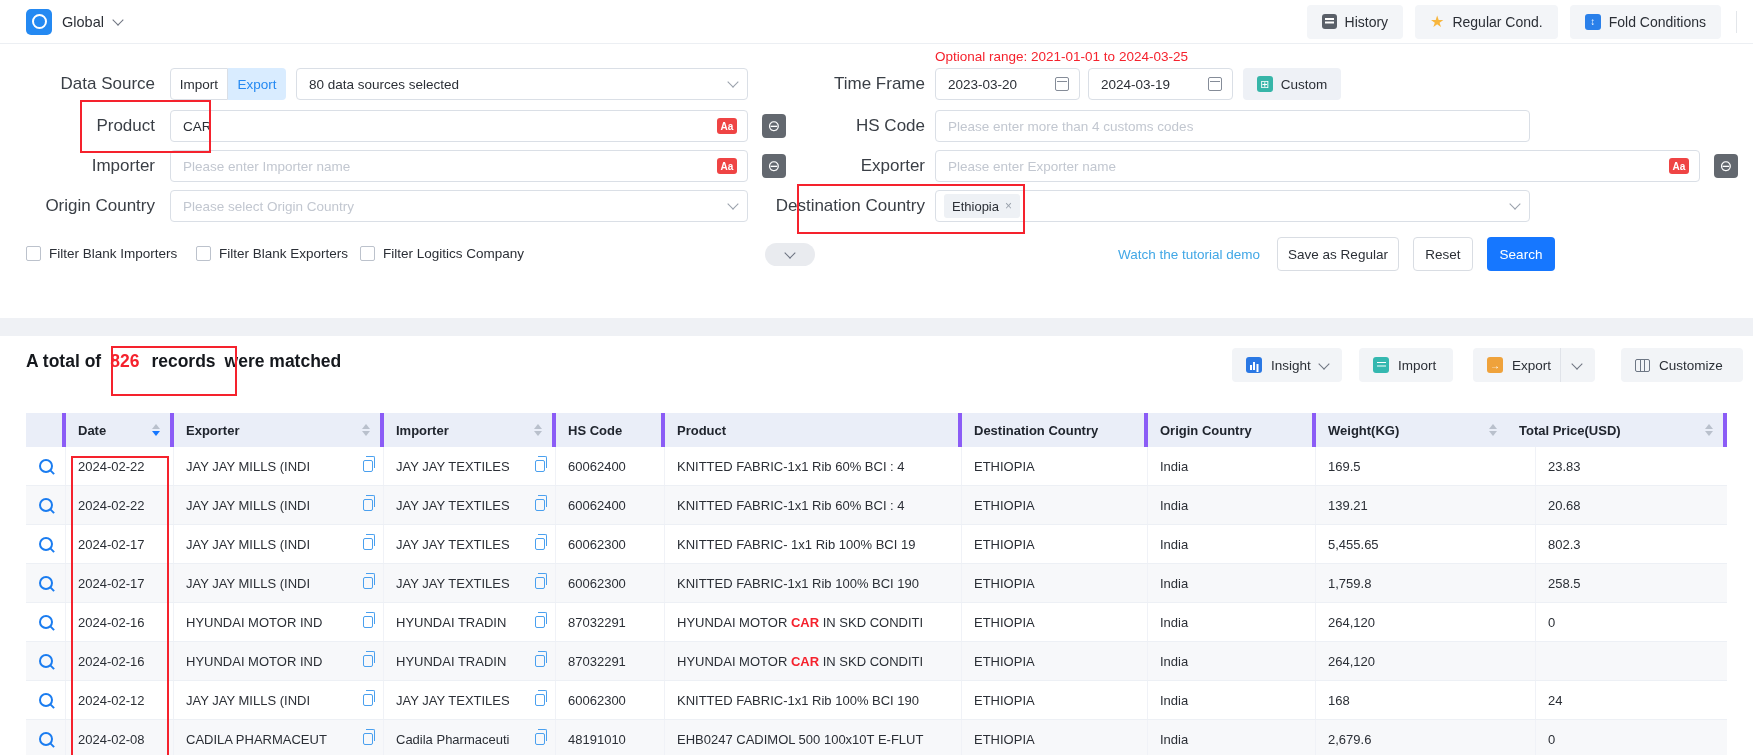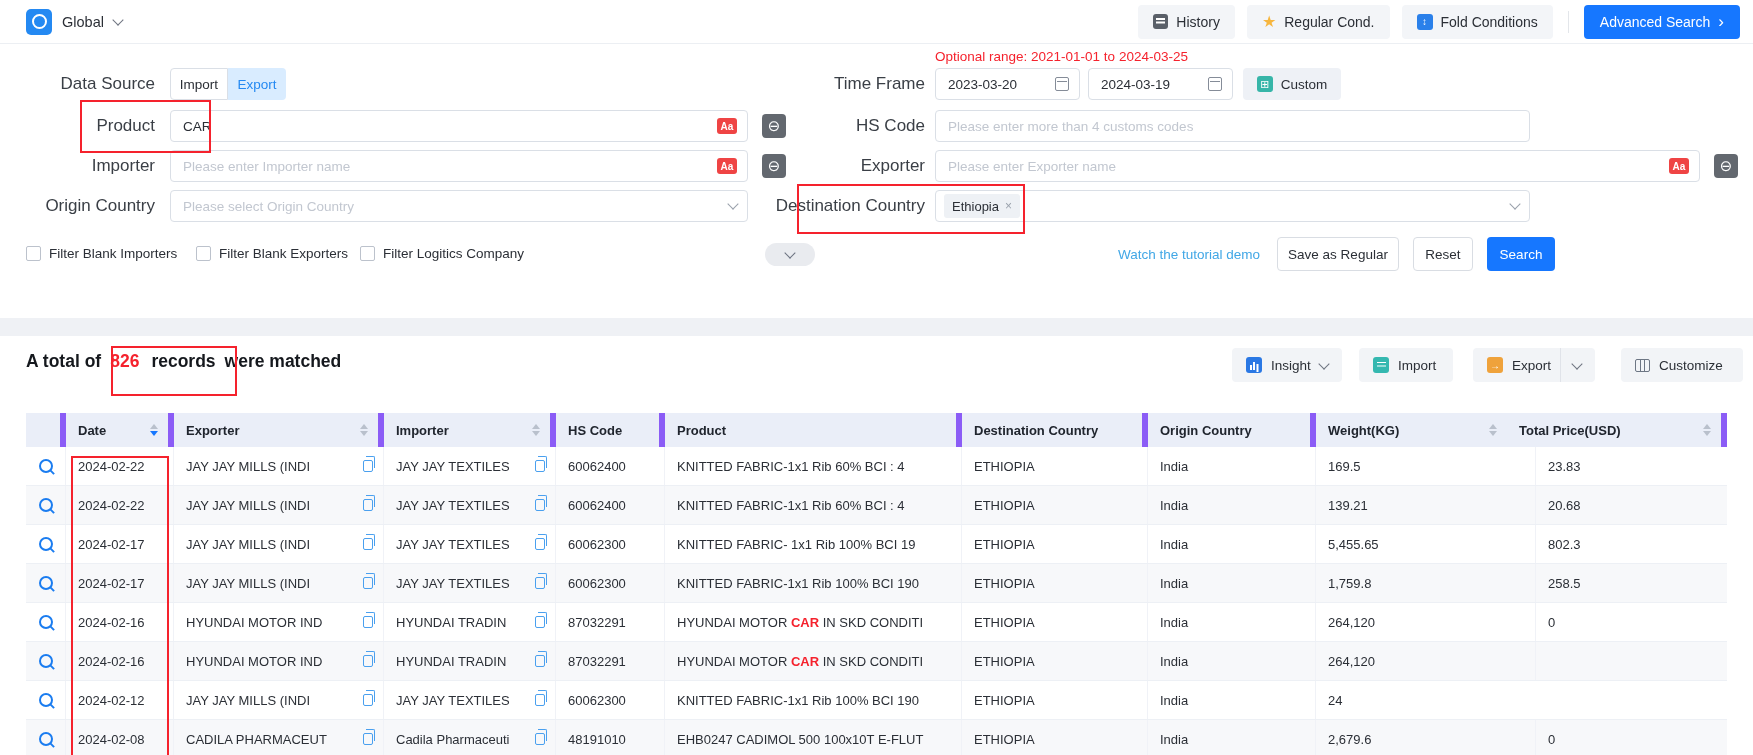--- a/index.html
+++ b/index.html
@@ -90,21 +90,21 @@
   .ic-customize::after{content:"";position:absolute;top:0;bottom:0;left:3.5px;width:1.5px;background:#6d7684;box-shadow:4px 0 0 #6d7684;}
   .tchev{margin-left:auto;width:7px;height:7px;border-right:1.5px solid #6e7480;border-bottom:1.5px solid #6e7480;
          transform:rotate(45deg);margin-top:-3px;}
   .split{border-left:1px solid #e0e3e9;align-self:stretch;margin-left:auto;display:flex;align-items:center;padding-left:12px;}
   .split .tchev{margin-left:0;}
 
   
   .table{position:absolute;left:26px;top:413px;width:1701px;}
   .thead{display:flex;height:34px;background:#eaeef8;align-items:stretch;}
   .th{display:flex;align-items:center;box-sizing:border-box;padding:0 10px 0 12px;font-size:13px;font-weight:bold;
-      color:#20252e;border-right:6px solid #8b5cf6;}
+      color:#20252e;border-right:4px solid #8b5cf6;}
   .sorts{margin-left:auto;display:flex;flex-direction:column;gap:2px;align-items:center;padding-left:6px;}
   .s-up{width:0;height:0;border-left:4px solid transparent;border-right:4px solid transparent;border-bottom:5px solid #b9c0cc;}
   .s-down{width:0;height:0;border-left:4px solid transparent;border-right:4px solid transparent;border-top:5px solid #b9c0cc;}
   .s-down.active{border-top-color:#1677ff;}
   .tr{display:flex;height:38px;align-items:stretch;border-bottom:1px solid #edf0f5;background:#fff;}
   .tr.alt{background:#f7f8fa;}
   .td{box-sizing:border-box;padding:0 10px 0 12px;font-size:13px;color:#2b2f36;display:flex;align-items:center;
       border-right:1px solid #f0f2f7;overflow:hidden;white-space:nowrap;}
   .c0{width:40px;justify-content:center;padding:0;}
   .c1{width:108px;}
@@ -152,33 +152,33 @@
       </button>
       <button class="gbtn">
         <span class="ic-star">★</span>
         <span>Regular Cond.</span>
       </button>
       <button class="gbtn">
         <span class="ic-fold">↕</span>
         <span>Fold Conditions</span>
       </button>
       <span class="vdiv"></span>
-      <button class="primary-btn">
-        <span>Advanced Search</span>
-        <span class="arrow">›</span>
-      </button>
     </div>
   </header>
 
   <div class="opt-range">Optional range:  2021-01-01 to 2024-03-25</div>
 
   <div class="flabel lab-l" style="top:68px">Data Source</div>
   <div class="seg">
     <div class="seg-import">Import</div>
     <div class="seg-export">Export</div>
+  </div>
+  <div class="finput" style="left:296px;top:68px;width:452px">
+    <span>80 data sources selected</span>
+    <span class="sel-chev"></span>
   </div>
 
   <div class="flabel lab-r" style="top:68px">Time Frame</div>
   <div class="finput" style="left:935px;top:68px;width:145px">
     <span>2023-03-20</span>
     <span class="cal-icon"></span>
   </div>
   <div class="finput" style="left:1088px;top:68px;width:145px">
     <span>2024-03-19</span>
     <span class="cal-icon"></span>
@@ -497,20 +497,21 @@
         <span class="copy-icon"></span>
       </div>
       <div class="td c4 c-hs">60062300</div>
       <div class="td c5 c-prod">
         <span class="pre">KNITTED FABRIC-1x1 Rib 100% BCI 190</span>
             <span class="hl"></span>
             <span class="post"></span>
       </div>
       <div class="td c6 c-dest">ETHIOPIA</div>
       <div class="td c7 c-org">India</div>
+      <div class="td c8 c-price">168</div>
       <div class="td c9 c-weight">24</div>
     </div>
 
     <div class="tr alt">
       <div class="td c0">
             <span class="mag"></span>
           </div>
       <div class="td c1 c-date">2024-02-08</div>
       <div class="td c2 c-exp">
         <span class="cell-text">CADILA PHARMACEUT</span>

